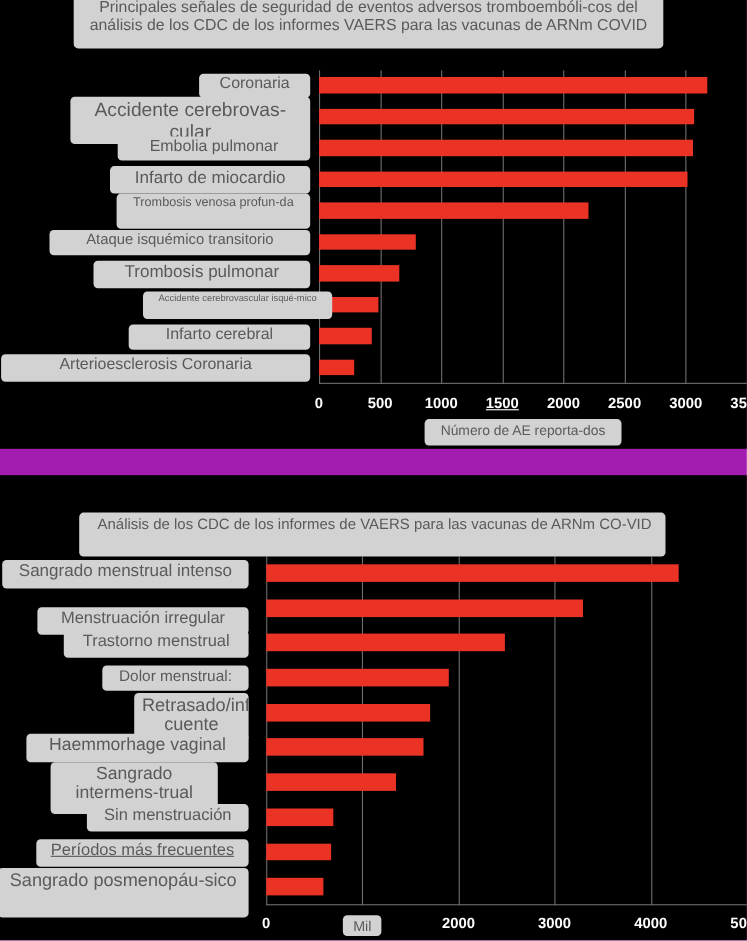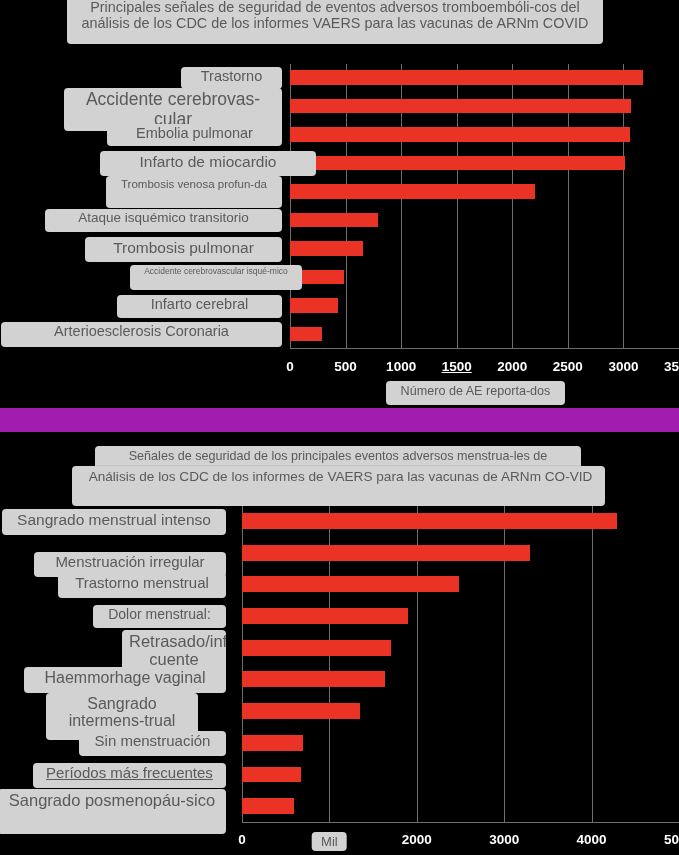--- a/index.html
+++ b/index.html
@@ -113,24 +113,24 @@
         <div class="bar" title="Infarto de miocardio: 3010" style="top: 91.77px; height: 14.25px; width: 334.54px; background: rgb(234, 51, 36);"></div>
         <div class="bar" title="Trombosis venosa profunda: 2200" style="top: 120.27px; height: 14.25px; width: 244.514px; background: rgb(234, 51, 36);"></div>
         <div class="bar" title="Ataque isquémico transitorio: 790" style="top: 148.77px; height: 14.25px; width: 87.8029px; background: rgb(234, 51, 36);"></div>
         <div class="bar" title="Trombosis pulmonar: 660" style="top: 177.27px; height: 14.25px; width: 73.3543px; background: rgb(234, 51, 36);"></div>
         <div class="bar" title="Accidente cerebrovascular isquémico: 490" style="top: 205.77px; height: 14.25px; width: 54.46px; background: rgb(234, 51, 36);"></div>
         <div class="bar" title="Infarto cerebral: 430" style="top: 234.27px; height: 14.25px; width: 47.7914px; background: rgb(234, 51, 36);"></div>
         <div class="bar" title="Arterioesclerosis Coronaria: 290" style="top: 262.77px; height: 14.25px; width: 32.2314px; background: rgb(234, 51, 36);"></div>
       </div>
 
     <div id="c1-labels">
-        <div class="catlabel" style="width: 101px; height: 22px; left: 181px; top: 67.25px; font-size: 14.5px;">Trastorno</div>
+        <div class="catlabel" style="width: 101px; height: 22px; left: 181px; top: 67.25px; font-size: 14.5px;">Coronaria</div>
         <div class="catlabel" style="width: 218px; height: 43px; left: 64px; top: 88.25px; font-size: 17.5px;">Accidente cerebrovas-cular</div>
         <div class="catlabel" style="width: 175px; height: 22px; left: 107px; top: 124.25px; font-size: 14.5px;">Embolia pulmonar</div>
-        <div class="catlabel" style="width: 216px; height: 25px; left: 100px; top: 151.25px; font-size: 15.5px;">Infarto de miocardio</div>
+        <div class="catlabel" style="width: 182px; height: 25px; left: 100px; top: 151.25px; font-size: 15.5px;">Infarto de miocardio</div>
         <div class="catlabel" style="width: 176px; height: 32px; left: 106px; top: 176.25px; font-size: 11.5px;">Trombosis venosa profun-da</div>
         <div class="catlabel" style="width: 237px; height: 23px; left: 45px; top: 209.25px; font-size: 13.5px;">Ataque isquémico transitorio</div>
         <div class="catlabel" style="width: 197px; height: 25px; left: 85px; top: 236.75px; font-size: 15.5px;">Trombosis pulmonar</div>
         <div class="catlabel" style="width: 172px; height: 25px; left: 130px; top: 265.25px; font-size: 8.5px;">Accidente cerebrovascular isqué-mico</div>
         <div class="catlabel" style="width: 165px; height: 23px; left: 117px; top: 294.75px; font-size: 14.5px;">Infarto cerebral</div>
         <div class="catlabel" style="width: 281px; height: 25px; left: 1px; top: 322.25px; font-size: 14.5px;">Arterioesclerosis Coronaria</div>
       </div>
     <div id="c1-ticks">
         <div class="tick" style="left: 290px; top: 359px;">0</div>
         <div class="tick" style="left: 345.571px; top: 359px;">500</div>
@@ -140,21 +140,20 @@
         <div class="tick" style="left: 567.857px; top: 359px;">2500</div>
         <div class="tick" style="left: 623.429px; top: 359px;">3000</div>
         <div class="tick" style="left: 679px; top: 359px;">3500</div>
       </div>
 
     <div class="axiscap" id="c1-xcap">Número de AE reporta-dos</div>
   </div>
 
   <div class="chart" id="chart2">
 
-    <div class="title-box" id="c2-title-a">Señales de seguridad de los principales eventos adversos menstrua-les de</div>
     <div class="title-box" id="c2-title-b">Análisis de los CDC de los informes de VAERS para las vacunas de ARNm CO-VID</div>
 
     <div class="plot" id="c2-plot">
         <div class="axisline-v"></div>
         <div class="axisline" style="width: 437px;"></div>
         <div class="gridline" style="left: 87.4px;"></div>
         <div class="gridline" style="left: 174.8px;"></div>
         <div class="gridline" style="left: 262.2px;"></div>
         <div class="gridline" style="left: 349.6px;"></div>
         <div class="bar" title="Sangrado menstrual intenso: 4290" style="top: 6.974px; height: 15.85px; width: 374.946px; background: rgb(234, 51, 36);"></div>

